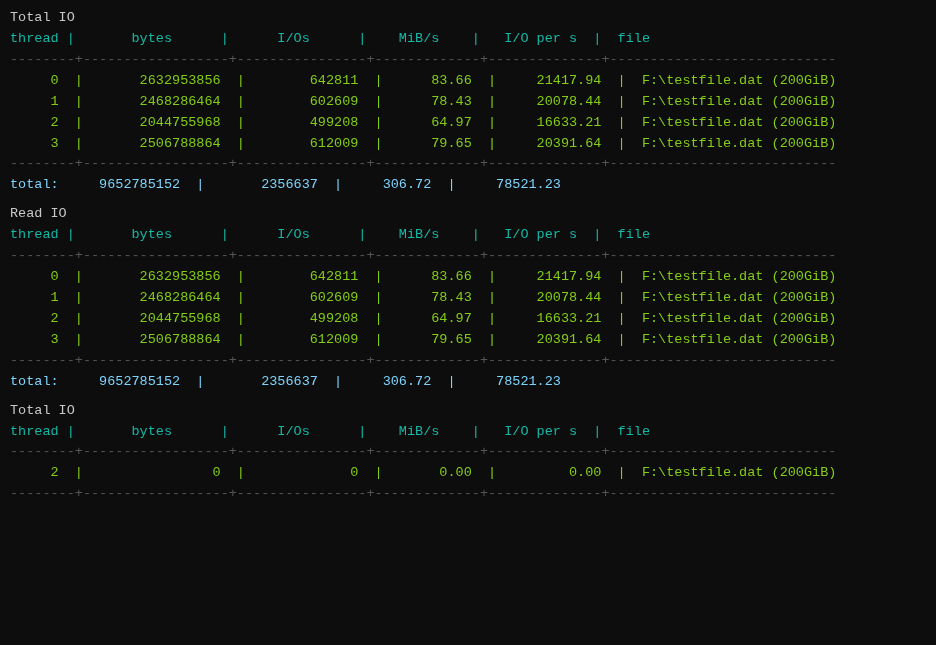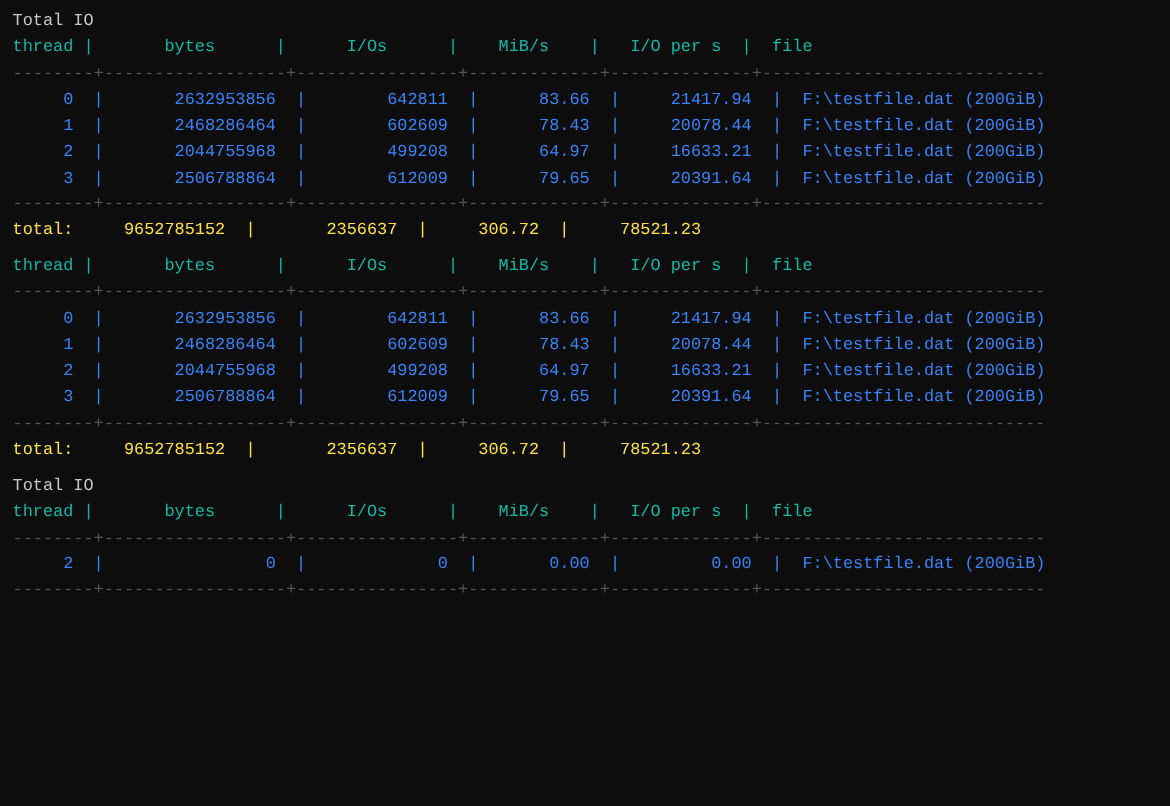--- a/index.html
+++ b/index.html
@@ -24,44 +24,45 @@
     .header-row {
       white-space: pre;
       color: #14b8a6;
     }
     .divider {
       white-space: pre;
       color: #555;
     }
     .data-row {
       white-space: pre;
-      color: #3b82f6;
+      color: #84cc16;
     }
     .total-row {
       white-space: pre;
-      color: #fde047;
+      color: #7dd3fc;
       margin-bottom: 8px;
     }
   </style>
 </head>
 <body>
 
 <div id="app">
     <div class="section">
       <div class="section-title">Total IO</div>
       <div class="header-row">thread |       bytes      |      I/Os      |    MiB/s    |   I/O per s  |  file</div>
       <div class="divider">--------+------------------+----------------+-------------+--------------+----------------------------</div>
       <div class="data-row">     0  |       2632953856  |        642811  |      83.66  |     21417.94  |  F:\testfile.dat (200GiB)</div>
       <div class="data-row">     1  |       2468286464  |        602609  |      78.43  |     20078.44  |  F:\testfile.dat (200GiB)</div>
       <div class="data-row">     2  |       2044755968  |        499208  |      64.97  |     16633.21  |  F:\testfile.dat (200GiB)</div>
       <div class="data-row">     3  |       2506788864  |        612009  |      79.65  |     20391.64  |  F:\testfile.dat (200GiB)</div>
       <div class="divider">--------+------------------+----------------+-------------+--------------+----------------------------</div>
       <div class="total-row">total:     9652785152  |       2356637  |     306.72  |     78521.23</div>
     </div>
     <div class="section">
+      <div class="section-title">Read IO</div>
       <div class="header-row">thread |       bytes      |      I/Os      |    MiB/s    |   I/O per s  |  file</div>
       <div class="divider">--------+------------------+----------------+-------------+--------------+----------------------------</div>
       <div class="data-row">     0  |       2632953856  |        642811  |      83.66  |     21417.94  |  F:\testfile.dat (200GiB)</div>
       <div class="data-row">     1  |       2468286464  |        602609  |      78.43  |     20078.44  |  F:\testfile.dat (200GiB)</div>
       <div class="data-row">     2  |       2044755968  |        499208  |      64.97  |     16633.21  |  F:\testfile.dat (200GiB)</div>
       <div class="data-row">     3  |       2506788864  |        612009  |      79.65  |     20391.64  |  F:\testfile.dat (200GiB)</div>
       <div class="divider">--------+------------------+----------------+-------------+--------------+----------------------------</div>
       <div class="total-row">total:     9652785152  |       2356637  |     306.72  |     78521.23</div>
     </div>
     <div class="section">

